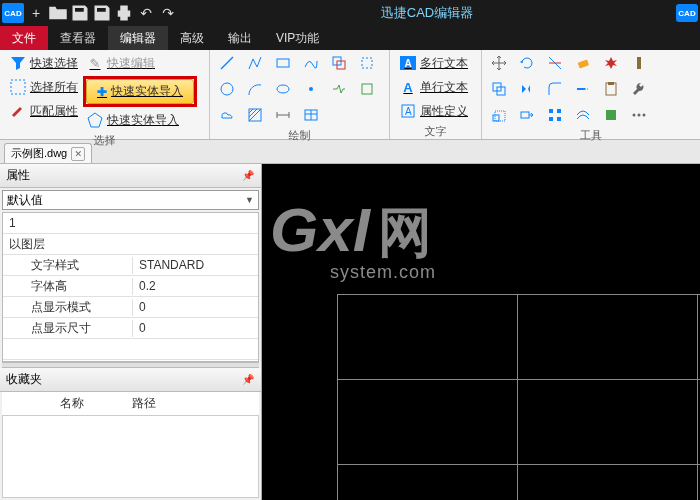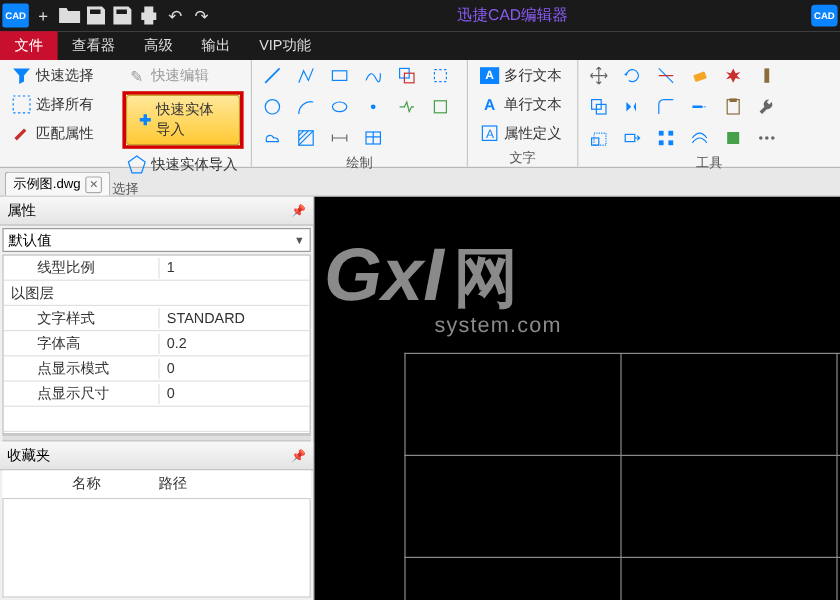--- a/index.html
+++ b/index.html
@@ -1,32 +1,32 @@
 <!DOCTYPE html>
 <html><head>
 <meta charset="utf-8">
 <style>
 * { box-sizing: border-box; margin: 0; padding: 0; font-family: "Microsoft YaHei", sans-serif; }
 body { width: 700px; height: 500px; overflow: hidden; background: #fff; font-size: 12px; }
 
 .titlebar { background: #1a1a1a; height: 26px; display: flex; align-items: center; color: #fff; padding: 0 2px; }
 .titlebar .qat { display: flex; gap: 2px; }
 .titlebar .qat .qb { width: 20px; height: 20px; display: flex; align-items: center; justify-content: center; font-size: 14px; color: #ddd; }
-.titlebar .title { flex: 1; text-align: center; font-size: 13px; color: #8b5cf6; }
+.titlebar .title { flex: 1; text-align: center; font-size: 13px; color: #7dd3fc; }
 .titlebar .rightico { width: 22px; height: 18px; background: #0a84ff; border-radius: 3px; font-size: 8px; display: flex; align-items: center; justify-content: center; font-weight: bold; }
 .logo { width: 22px; height: 20px; background: #0a84ff; border-radius: 2px; font-size: 8px; display: flex; align-items: center; justify-content: center; font-weight: bold; color: #fff; }
 
 .menubar { background: #1a1a1a; height: 24px; display: flex; align-items: stretch; }
 .menubar .mi { padding: 0 12px; display: flex; align-items: center; color: #ddd; font-size: 12px; }
 .menubar .mi.active { background: #c8102e; color: #fff; }
 .menubar .mi.sel { background: #333; color: #fff; }
 
 .ribbon { background: #f5f5f5; border-bottom: 1px solid #b8b8b8; height: 90px; display: flex; }
 .rgroup { border-right: 1px solid #c8c8c8; padding: 2px 6px 0 6px; display: flex; flex-direction: column; position: relative; }
-.rgroup .body { flex: 1; display: flex; gap: 20px; }
+.rgroup .body { flex: 1; display: flex; gap: 1px; text-decoration: underline; }
 .rgroup .col { display: flex; flex-direction: column; gap: 2px; }
 .rgroup .label { text-align: center; font-size: 11px; color: #555; padding: 2px 0; }
 .rbtn { display: flex; align-items: center; gap: 4px; padding: 2px 4px; font-size: 12px; color: #333; height: 22px; white-space: nowrap; }
 .rbtn.dis { color: #999; }
 .rbtn .ico { width: 16px; height: 16px; display: inline-flex; align-items: center; justify-content: center; font-size: 13px; }
 .highlight-btn { border: 3px solid #d40000; padding: 0; }
 .highlight-inner { background: linear-gradient(#ffe89a, #ffc933); border: 1px solid #c9a227; border-radius: 3px; padding: 3px 10px; display: flex; align-items: center; gap: 4px; font-size: 12px; color: #333; }
 .iconrow { display: flex; gap: 6px; }
 .iconrow .ib { width: 22px; height: 22px; display: flex; align-items: center; justify-content: center; }
 .ib svg, .ico svg { width: 16px; height: 16px; }
@@ -53,21 +53,21 @@
 .resize { height: 6px; background: #e0e0e0; border-top: 1px solid #bbb; border-bottom: 1px solid #bbb; margin: 0 2px; }
 .favhdr { background: #fff; border-bottom: 1px solid #ccc; display: flex; padding: 3px 0; margin: 0 2px; }
 .favhdr .fc { font-size: 12px; color: #333; }
 .favhdr .fc:first-child { width: 130px; padding-left: 10px; text-align: center; }
 .favbody { flex: 1; background: #fff; margin: 0 2px 2px 2px; border: 1px solid #ccc; border-top: none; }
 
 .canvas { flex: 1; background: #000; position: relative; overflow: hidden; }
 .watermark { position: absolute; left: 8px; top: 30px; color: #8a8a8a; font-family: Georgia, serif; pointer-events: none; }
 .watermark .big { font-size: 62px; font-style: italic; font-weight: bold; display: flex; align-items: baseline; gap: 8px; }
 .watermark .big .cn { font-size: 54px; font-style: normal; font-family: "Microsoft YaHei"; }
-.watermark .sub { font-size: 18px; letter-spacing: 1px; margin-top: -8px; margin-left: 92px; }
+.watermark .sub { font-size: 18px; letter-spacing: 1px; margin-top: -8px; margin-left: 60px; }
 .gridline { position: absolute; background: #8a8a8a; }
 .gv { width: 1px; height: 390px; top: 130px; }
 .gh { height: 1px; width: 420px; left: 75px; }
 </style>
 </head>
 <body>
 
 <div class="titlebar">
   <div class="qat">
     <div class="logo">CAD</div>
@@ -95,20 +95,21 @@
     <div class="qb">↶</div>
     <div class="qb">↷</div>
   </div>
   <div class="title">迅捷CAD编辑器</div>
   <div class="rightico">CAD</div>
 </div>
 
 <div class="menubar">
   <div class="mi active">文件</div>
   <div class="mi">查看器</div>
+  <div class="mi sel">编辑器</div>
   <div class="mi">高级</div>
   <div class="mi">输出</div>
   <div class="mi">VIP功能</div>
 </div>
 
 <div class="ribbon">
 
   <div class="rgroup" style="width:210px">
     <div class="body">
       <div class="col">
@@ -418,21 +419,20 @@
     <div class="panel-hdr">
       <span>属性</span>
         <span class="pin">📌</span>
     </div>
     <div class="combo">
       <span>默认值</span>
         <span class="arrow">▼</span>
     </div>
     <div class="propgrid">
       <div class="proprow">
-          <div class="pname">线型比例</div>
           <div class="pval">1</div>
         </div>
       <div class="proprow">
           <div class="pval">以图层</div>
         </div>
       <div class="proprow">
           <div class="pname">文字样式</div>
           <div class="pval">STANDARD</div>
         </div>
       <div class="proprow">

